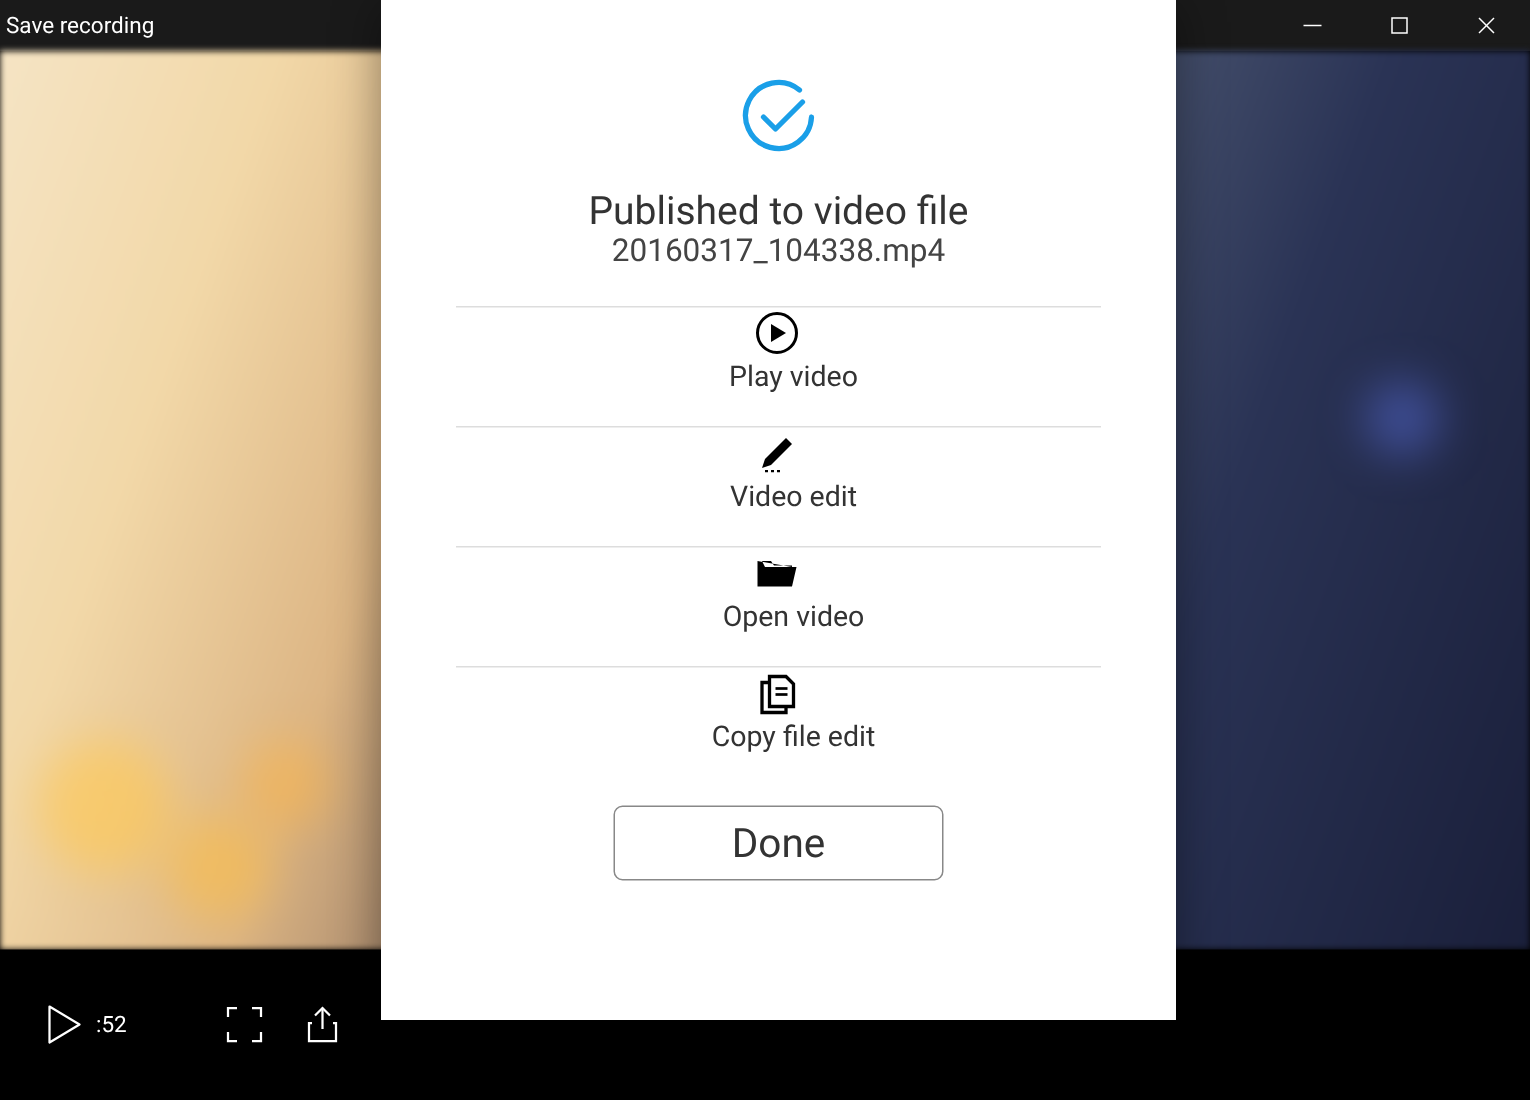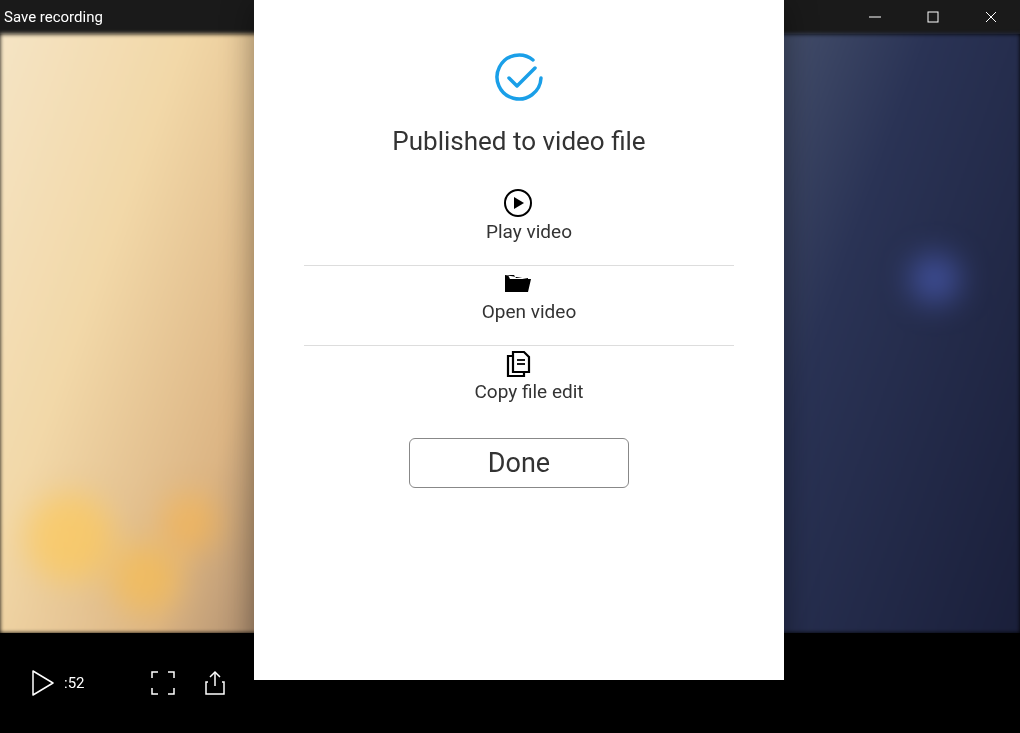--- a/index.html
+++ b/index.html
@@ -178,21 +178,20 @@
       margin-bottom: 20px;
     }
     .check-icon svg {
       width: 56px;
       height: 56px;
     }
     .dialog-title {
       font-size: 26px;
       color: #333;
       font-weight: 400;
-      margin-bottom: 30px;
     }
     .dialog-filename {
       font-size: 21px;
       color: #444;
       font-weight: 400;
       padding-bottom: 24px;
       width: 430px;
       text-align: center;
       border-bottom: 1px solid #ddd;
     }
@@ -297,31 +296,41 @@
 </div>
 
 <div class="dialog">
   <div class="check-icon">
     <svg viewBox="0 0 56 56">
       <path d="M 50 28 A 22 22 0 1 1 42 10" fill="none" stroke="#1a9fe8" stroke-width="3.5" stroke-linecap="round"></path>
       <polyline points="18,28 26,36 44,18" fill="none" stroke="#1a9fe8" stroke-width="3.5" stroke-linecap="round" stroke-linejoin="round"></polyline>
     </svg>
   </div>
   <div class="dialog-title">Published to video file</div>
+  <div class="dialog-filename">20160317_104338.mp4</div>
 
   <div class="dialog-option">
     <div class="option-icon">
       <svg viewBox="0 0 32 32">
           <circle cx="16" cy="16" r="13" fill="none" stroke="#000" stroke-width="2"></circle>
           <polygon points="12,10 22,16 12,22" fill="#000"></polygon>
         </svg>
     </div>
     <div class="option-label">Play video</div>
   </div>
 
+  <div class="dialog-option">
+    <div class="option-icon">
+      <svg viewBox="0 0 32 32">
+          <path d="M 6 26 L 8 20 L 22 6 L 26 10 L 12 24 L 6 26 Z" fill="#000"></path>
+          <line x1="8" y1="28" x2="20" y2="28" stroke="#000" stroke-width="1.5" stroke-dasharray="2 2"></line>
+        </svg>
+    </div>
+    <div class="option-label">Video edit</div>
+  </div>
 
   <div class="dialog-option">
     <div class="option-icon">
       <svg viewBox="0 0 32 32">
           <path d="M 3 8 L 3 25 L 26 25 L 29 12 L 8 12 L 6 8 Z M 3 8 L 12 8 L 14 11 L 26 11 L 26 12" fill="#000"></path>
         </svg>
     </div>
     <div class="option-label">Open video</div>
   </div>
 

